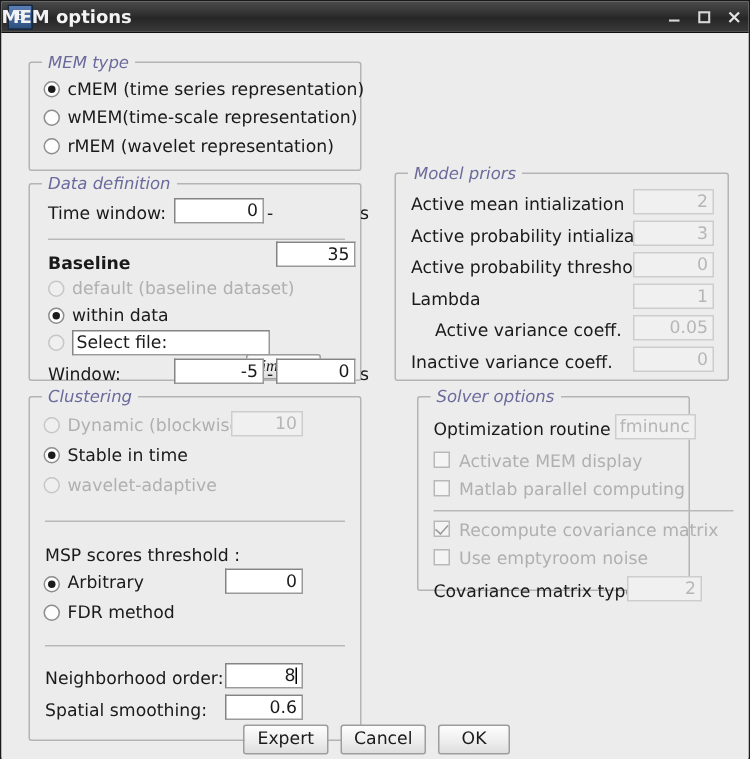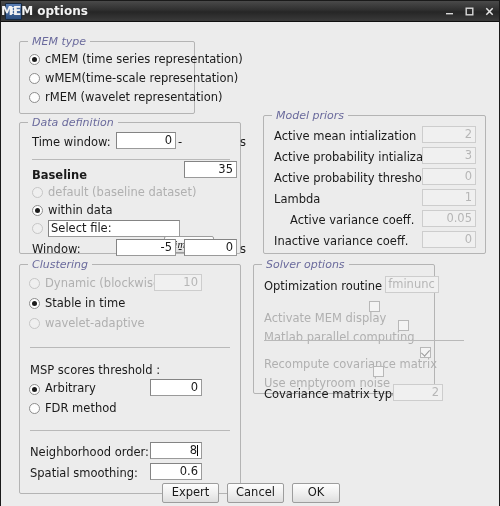--- a/index.html
+++ b/index.html
@@ -124,23 +124,22 @@
   .radio-row .rl {
     font-size: 11.5px; color: #1a1a1a;
     font-family: "DejaVu Sans", sans-serif;
     line-height: 13px;
   }
   .radio-row.dis .rl { color: #b0b0b0; }
 
   
   .check-row {
     position: absolute;
-    display: flex; align-items: flex-end;
+    display: flex; align-items: flex-start;
     white-space: nowrap;
-    flex-direction: column;
   }
   .cbox {
     width: 11px; height: 11px;
     border: 1px solid #b8b8b8;
     background: #f4f4f4;
     box-sizing: border-box;
     margin-right: 6px;
     flex: 0 0 auto;
     position: relative;
   }
@@ -241,21 +240,21 @@
       <div class="wctl">
         <svg width="9" height="9" viewBox="0 0 9 9">
             <path d="M1.3 1.3 L7.7 7.7 M7.7 1.3 L1.3 7.7" stroke="#e4e4e4" stroke-width="1.5"></path>
           </svg>
       </div>
     </div>
   </div>
 
   <div id="client">
 
-    <div class="group" style="left:18px; top:19px; width:176px; height:73px;">
+    <div class="group" style="left:18px; top:19px; width:222px; height:73px;">
       <div class="legend">MEM type</div>
 
       <div class="radio-row" style="left:9px; top:11px;">
         <span class="radio on"></span>
         <span class="rl">cMEM (time series representation)</span>
       </div>
       <div class="radio-row" style="left:9px; top:30px;">
         <span class="radio"></span>
         <span class="rl">wMEM(time-scale representation)</span>
       </div>
@@ -357,21 +356,21 @@
       <div class="lbl" style="left:10px; top:76px;">Lambda</div>
       <div class="field dis" style="left:158px; top:73px; width:54px;">1</div>
 
       <div class="lbl" style="left:26px; top:97px;">Active variance coeff.</div>
       <div class="field dis" style="left:158px; top:94px; width:54px;">0.05</div>
 
       <div class="lbl" style="left:10px; top:118px;">Inactive variance coeff.</div>
       <div class="field dis" style="left:158px; top:115px; width:54px;">0</div>
     </div>
 
-    <div class="group" style="left:252px; top:242px; width:182px; height:130px;">
+    <div class="group" style="left:277px; top:242px; width:182px; height:130px;">
       <div class="legend">Solver options</div>
 
       <div class="lbl" style="left:10px; top:14px;">Optimization routine</div>
       <div class="field dis" style="left:131px; top:11px; width:54px; text-align:center;">fminunc</div>
 
       <div class="check-row" style="left:10px; top:36px;">
         <span class="cbox"></span>
         <span class="cl">Activate MEM display</span>
       </div>
       <div class="check-row" style="left:10px; top:55px;">

